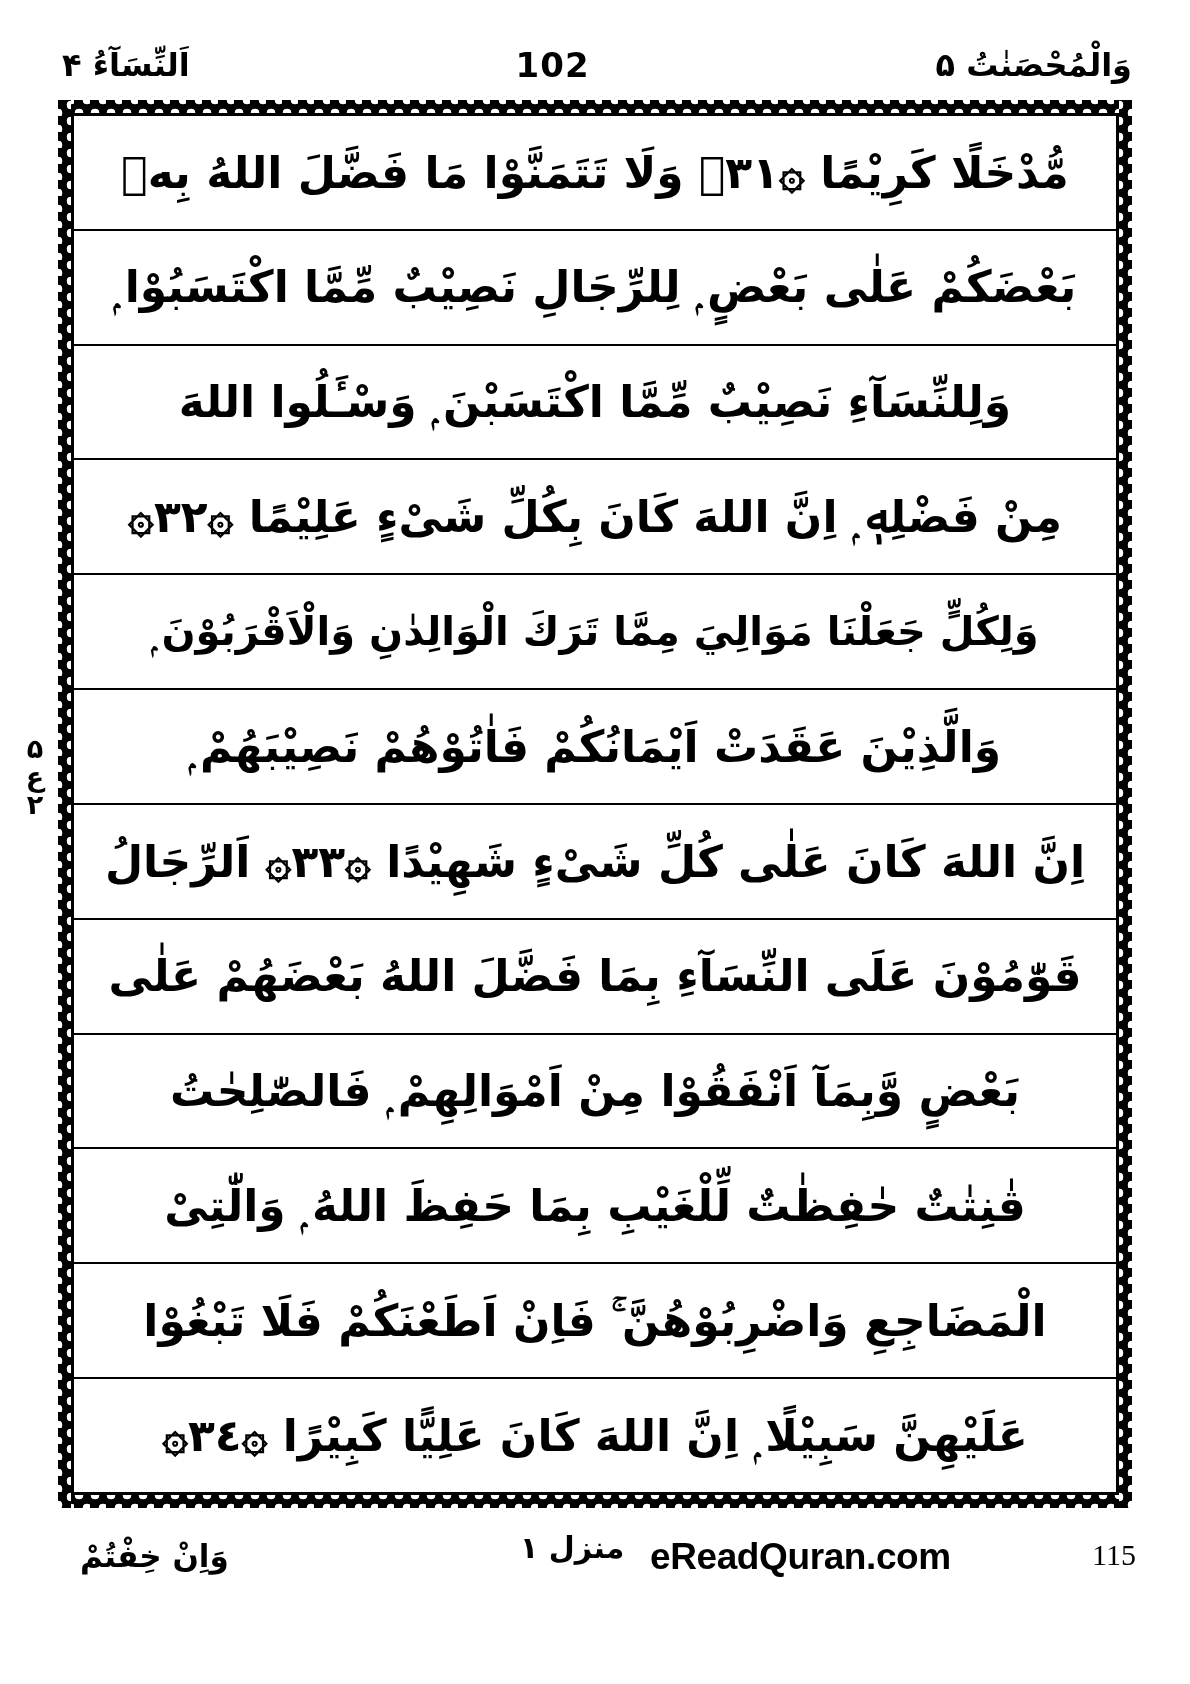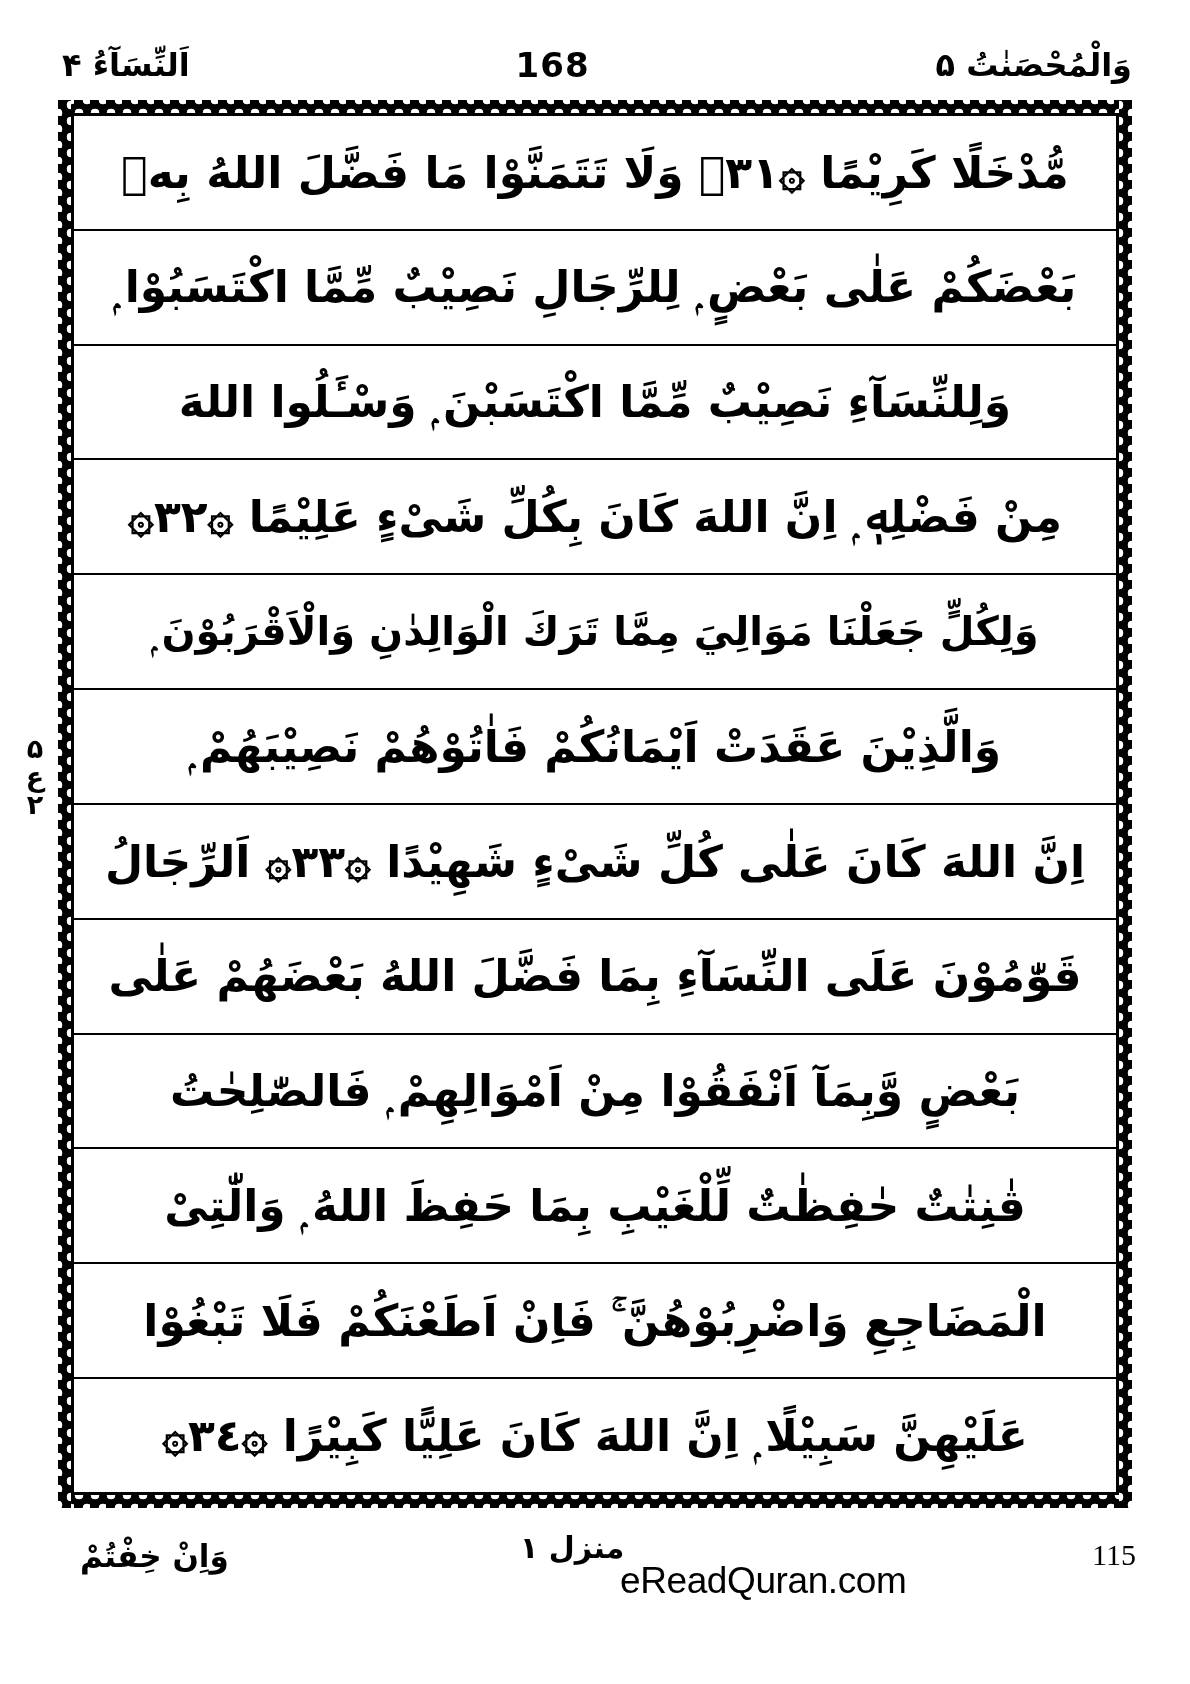--- a/index.html
+++ b/index.html
@@ -152,40 +152,39 @@
   }
   .ft-catchword {
     position: absolute;
     left: 40px; top: 10px;
     font-size: 31px; font-weight: 700;
     direction: rtl;
     font-family: "DejaVu Sans", sans-serif;
   }
   .ft-site {
     position: absolute;
-    left: 580px; top: 8px;
+    left: 610px; top: 8px;
     font-size: 37px;
-    font-weight: 400;
+    font-weight: 700;
     letter-spacing: -0.4px;
     font-family: "Liberation Sans", sans-serif;
-    margin-top: 24px;
   }
   .ft-pageno {
     position: absolute;
     right: 14px; top: 10px;
     font-size: 30px;
     font-family: "Liberation Serif", serif;
   }
 </style>
 </head>
 <body>
 
 <div class="page-header">
   <div class="hdr-text hdr-juz">وَالْمُحْصَنٰتُ ۵</div>
-  <div class="hdr-pageno">168</div>
+  <div class="hdr-pageno">102</div>
   <div class="hdr-text hdr-surah">اَلنِّسَآءُ ۴</div>
 </div>
 
 <div class="ruku-margin">
   <span>۵</span>
   <span>ع</span>
   <span>۲</span>
 </div>
 
 <div class="quran-frame">

